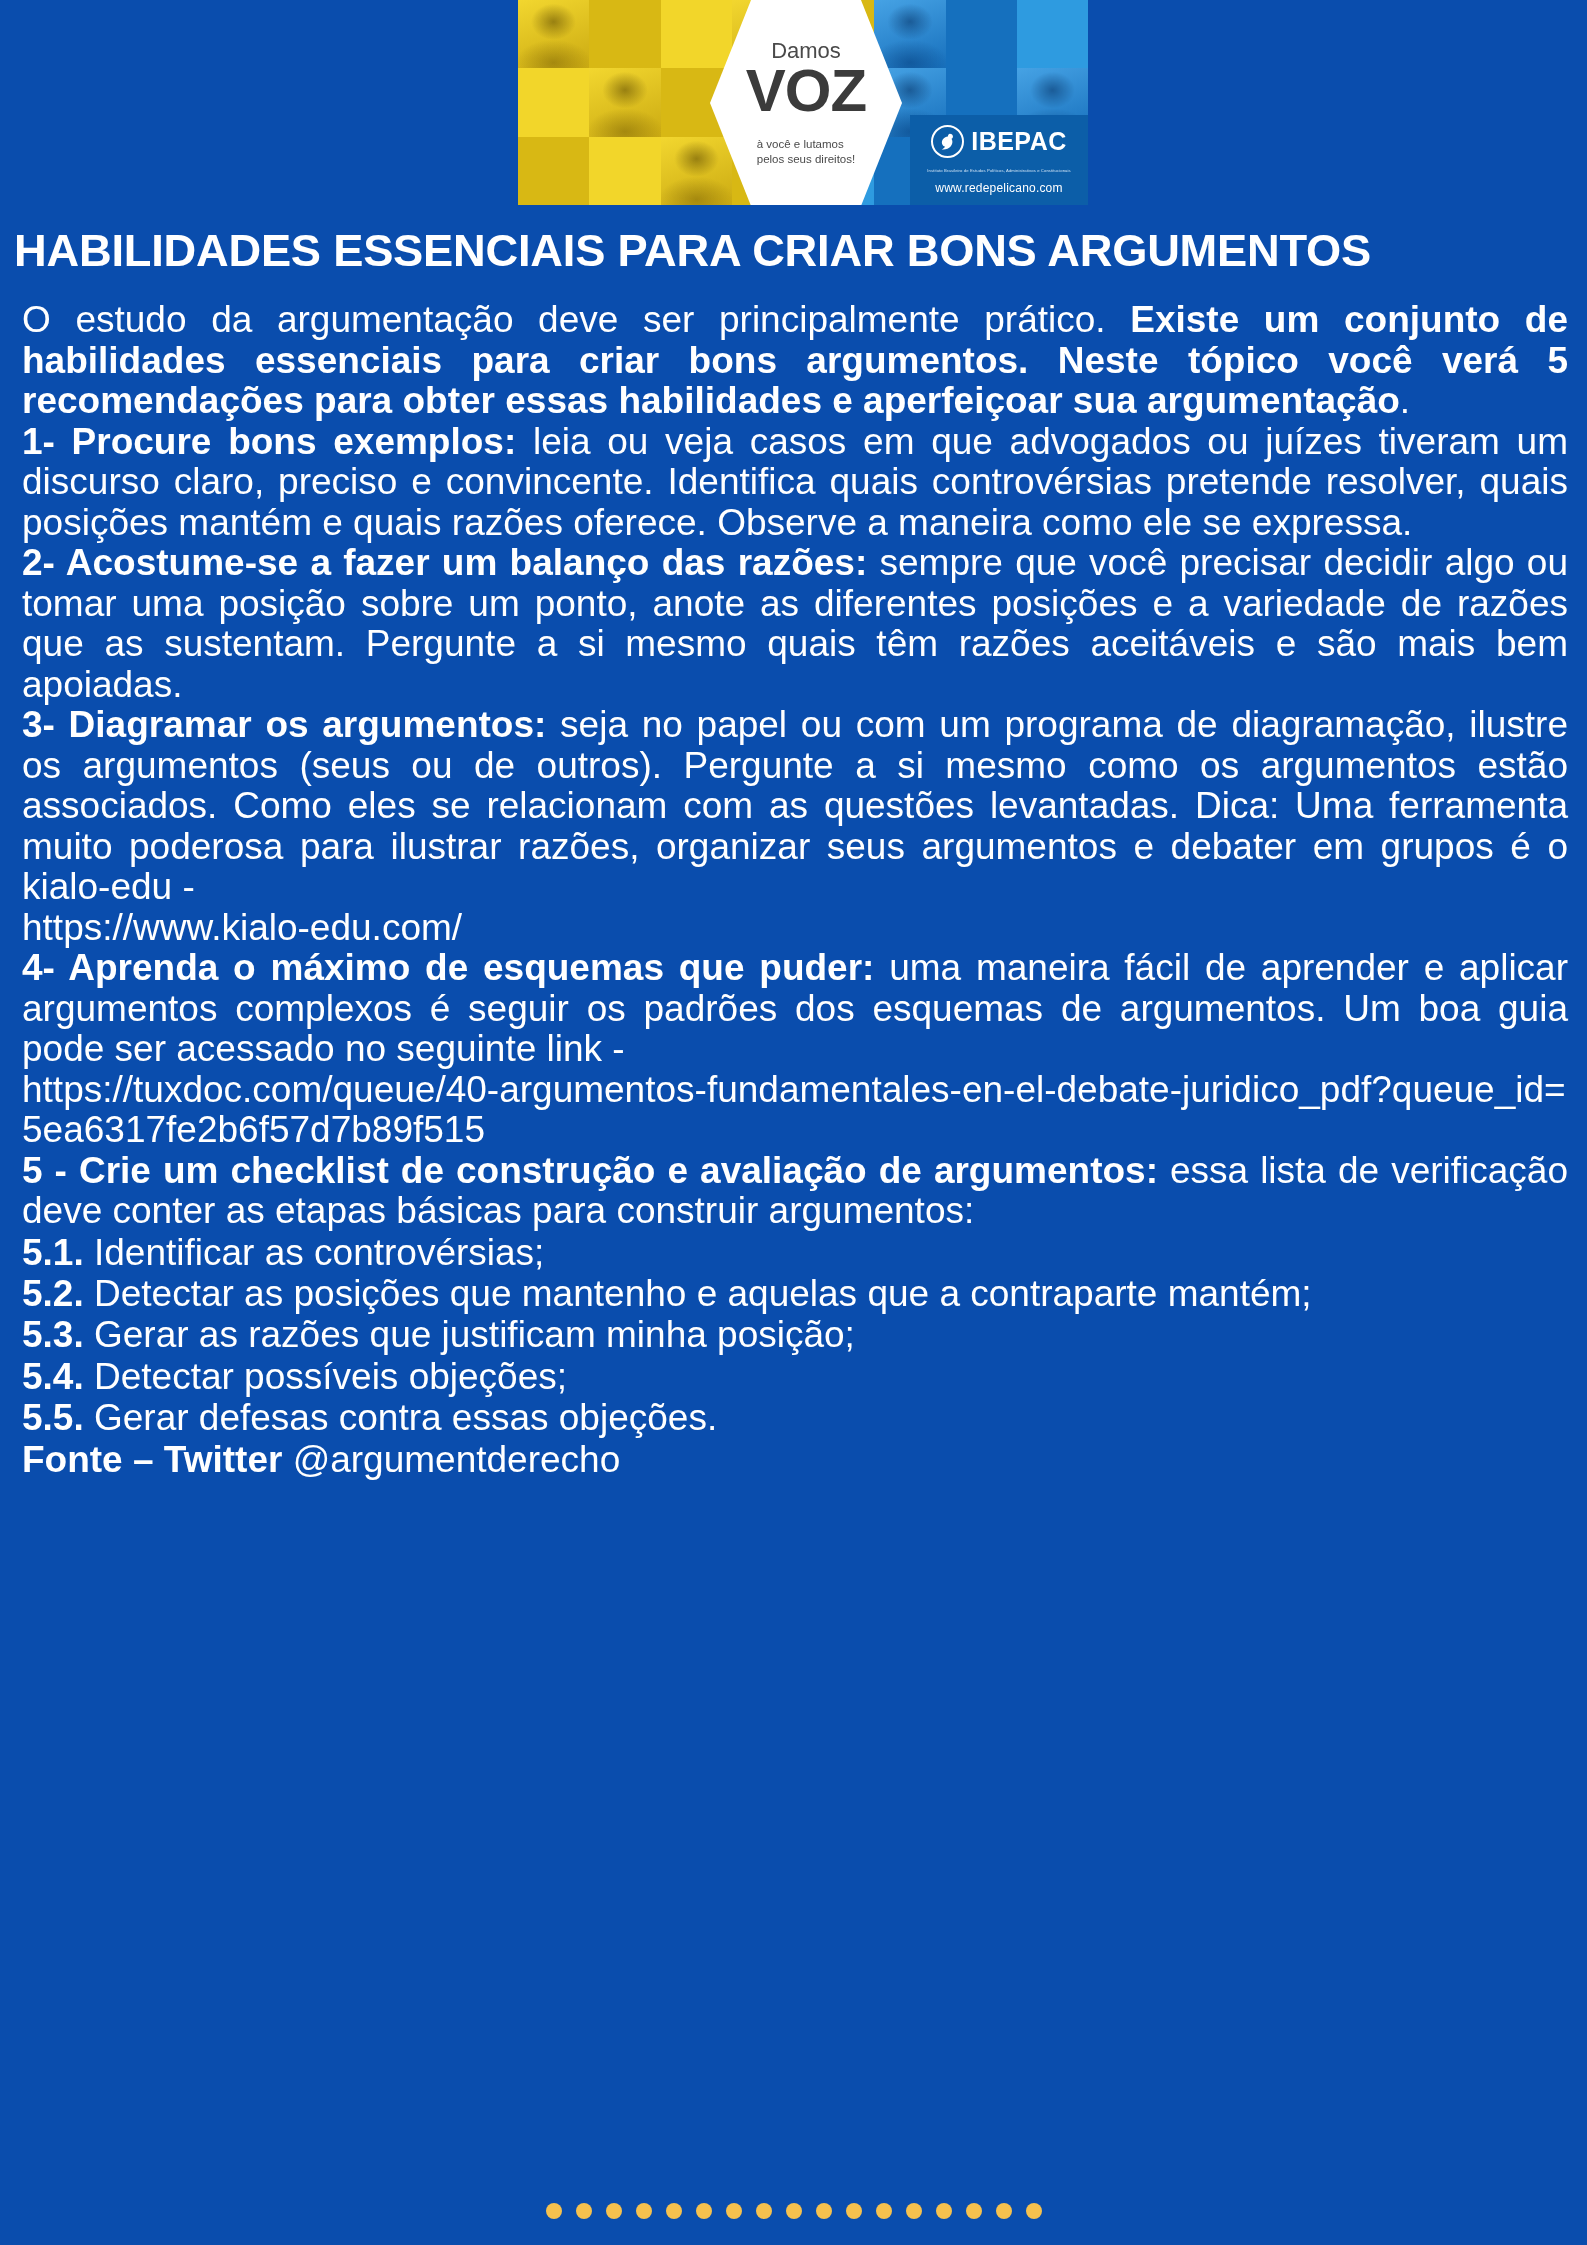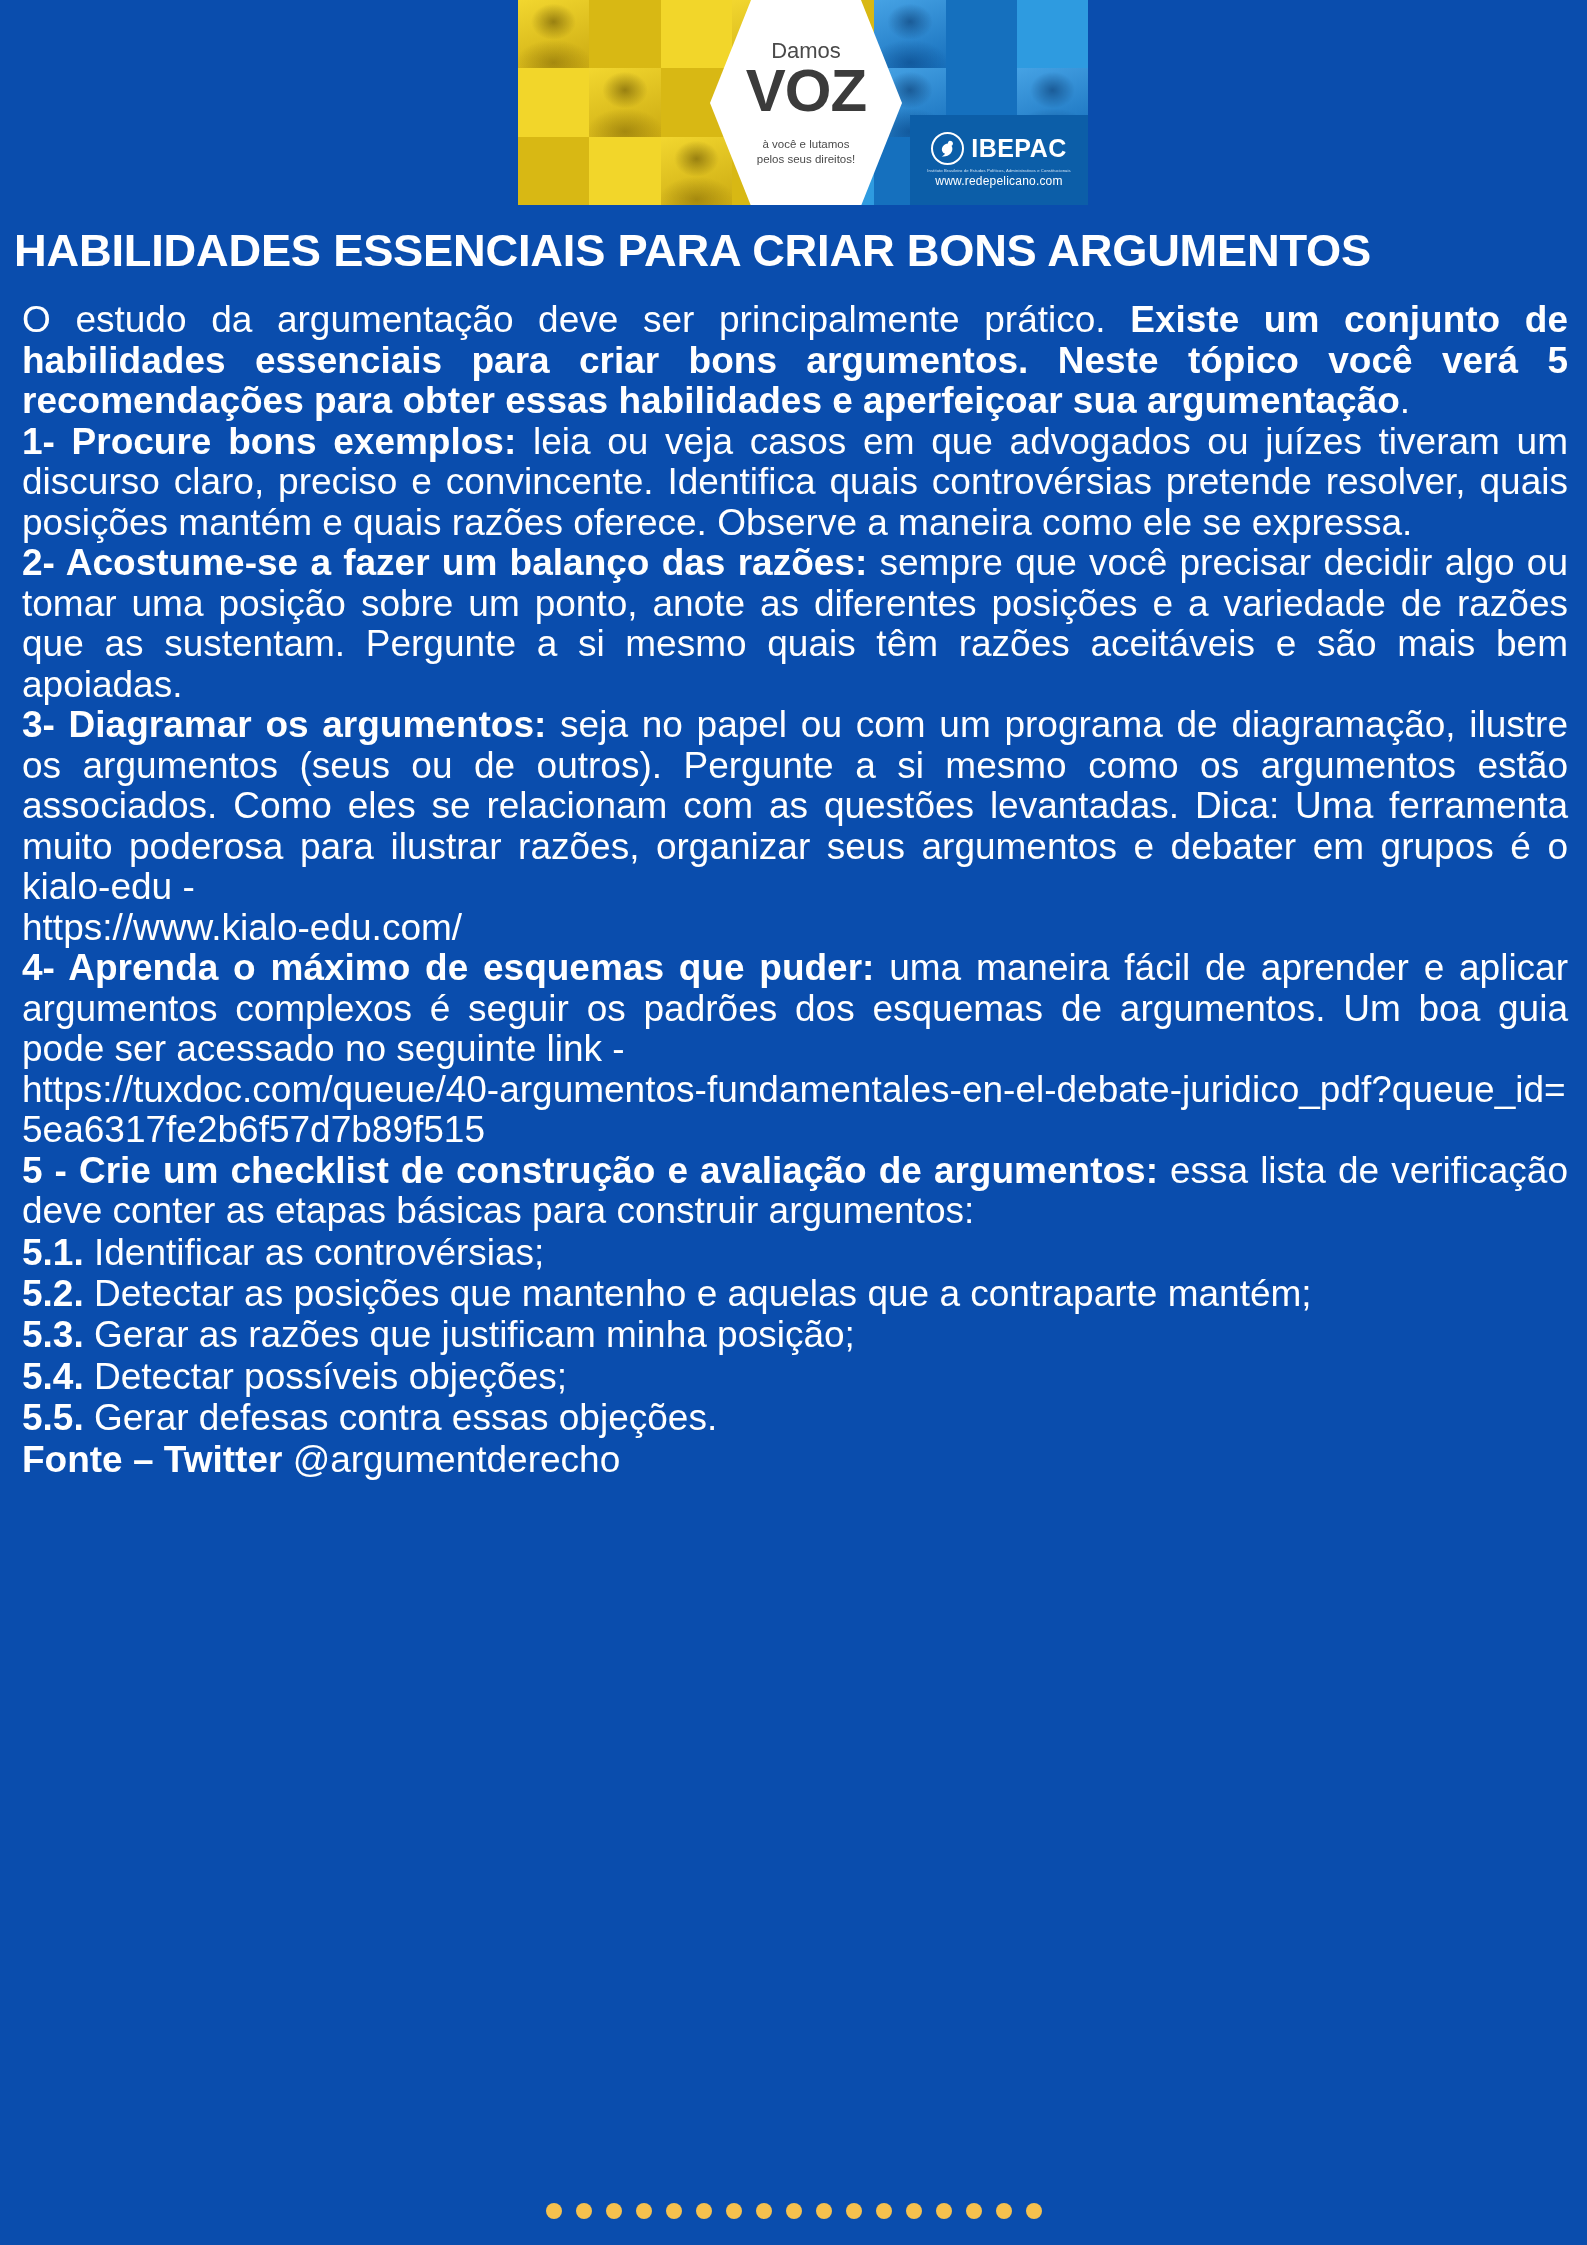--- a/index.html
+++ b/index.html
@@ -59,21 +59,21 @@
   .cell.b2 { background:#1570BE; }
   .cell.b3 { background:#2E9BE0; }
   
   .ibepac-panel {
     position:absolute;
     right:0; bottom:0;
     width:178px; height:90px;
     background:#0C5EA8;
     display:flex; flex-direction:column;
     align-items:center; justify-content:center;
-    gap:1px;
+    gap:8px;
   }
   .ibepac-row { display:flex; align-items:center; gap:7px; }
   .pelican {
     width:33px; height:33px; border-radius:50%;
     border:2px solid #ffffff;
     display:flex; align-items:center; justify-content:center;
     flex:none;
   }
   .ibepac-name {
     color:#ffffff; font-weight:bold;
@@ -97,21 +97,21 @@
     align-items:center; justify-content:center;
     padding:14px 8px;
   }
   .voz-damos { font-size:22px; color:#4a4a4a; line-height:1; margin-bottom:1px; }
   .voz-big {
     font-size:60px; font-weight:bold; color:#3b3b3b;
     line-height:.92; letter-spacing:-1px;
   }
   .voz-tag {
     font-size:11.5px; color:#4a4a4a; line-height:1.25;
-    text-align:center; margin-top:19px;
+    margin-top:19px;
   }
 
   
   .title {
     position:absolute;
     left:14px; top:228px;
     width:1560px;
     color:#ffffff;
     font-weight:bold;
     font-size:44px;

